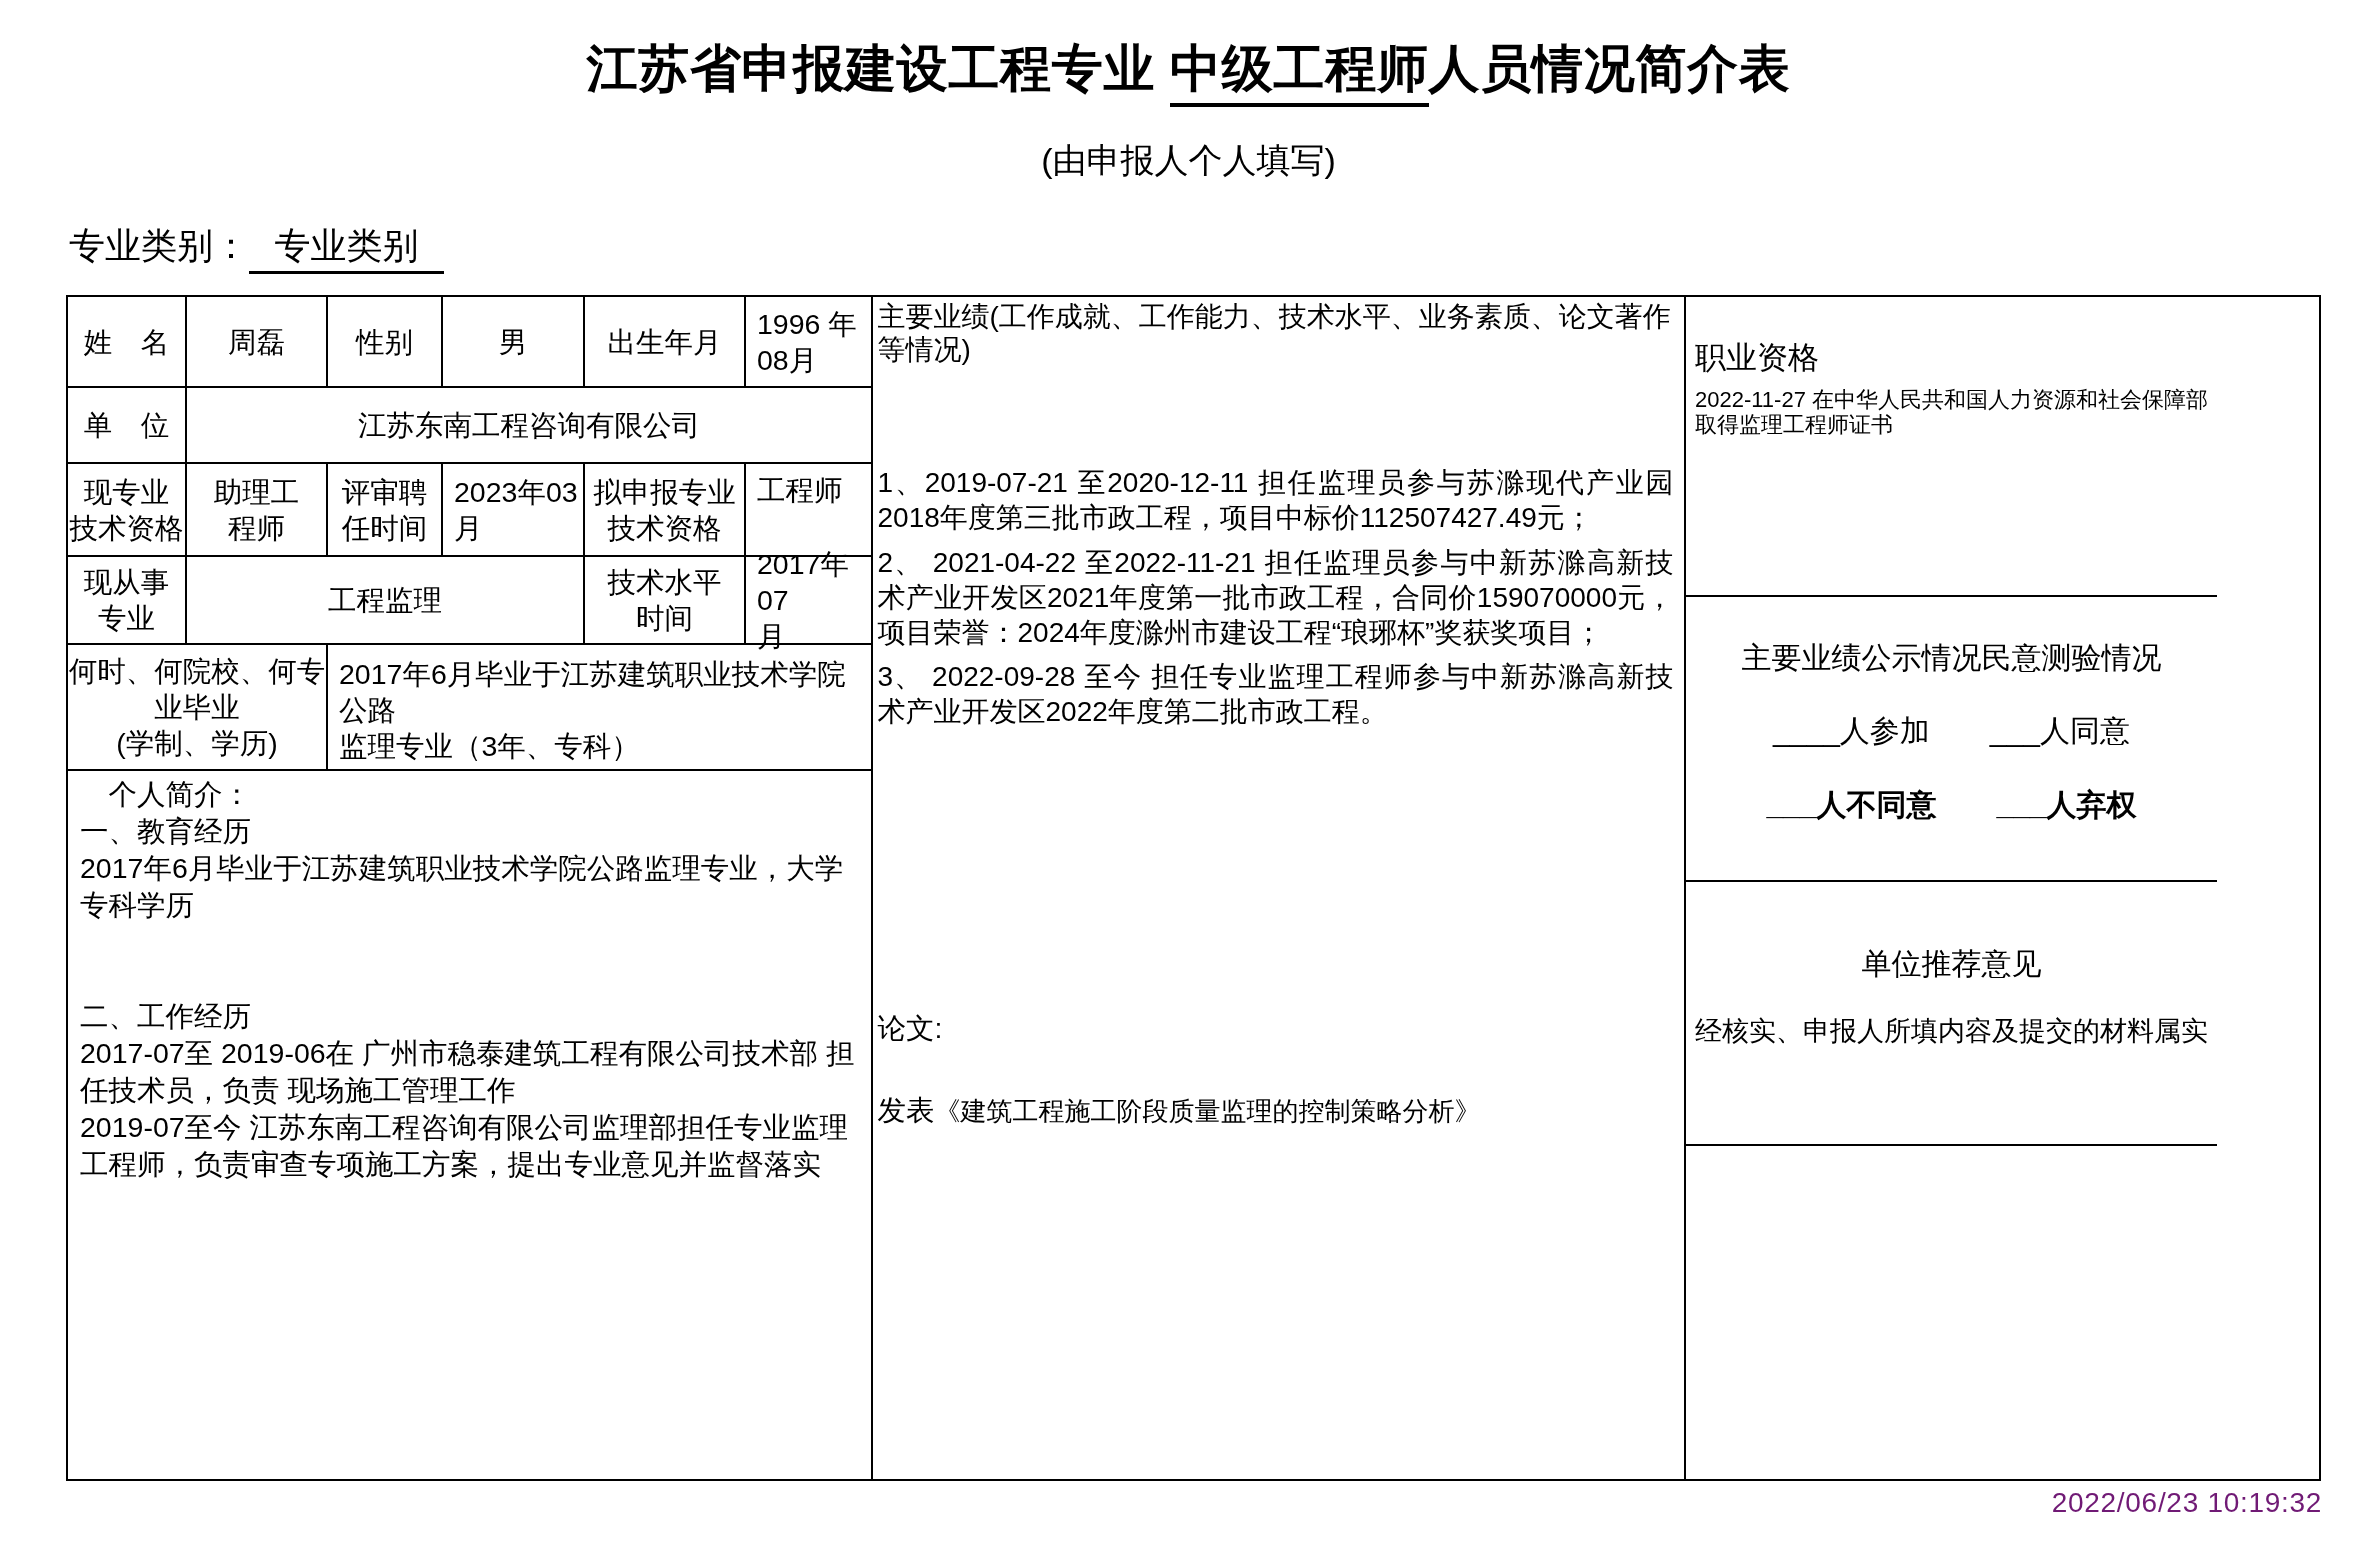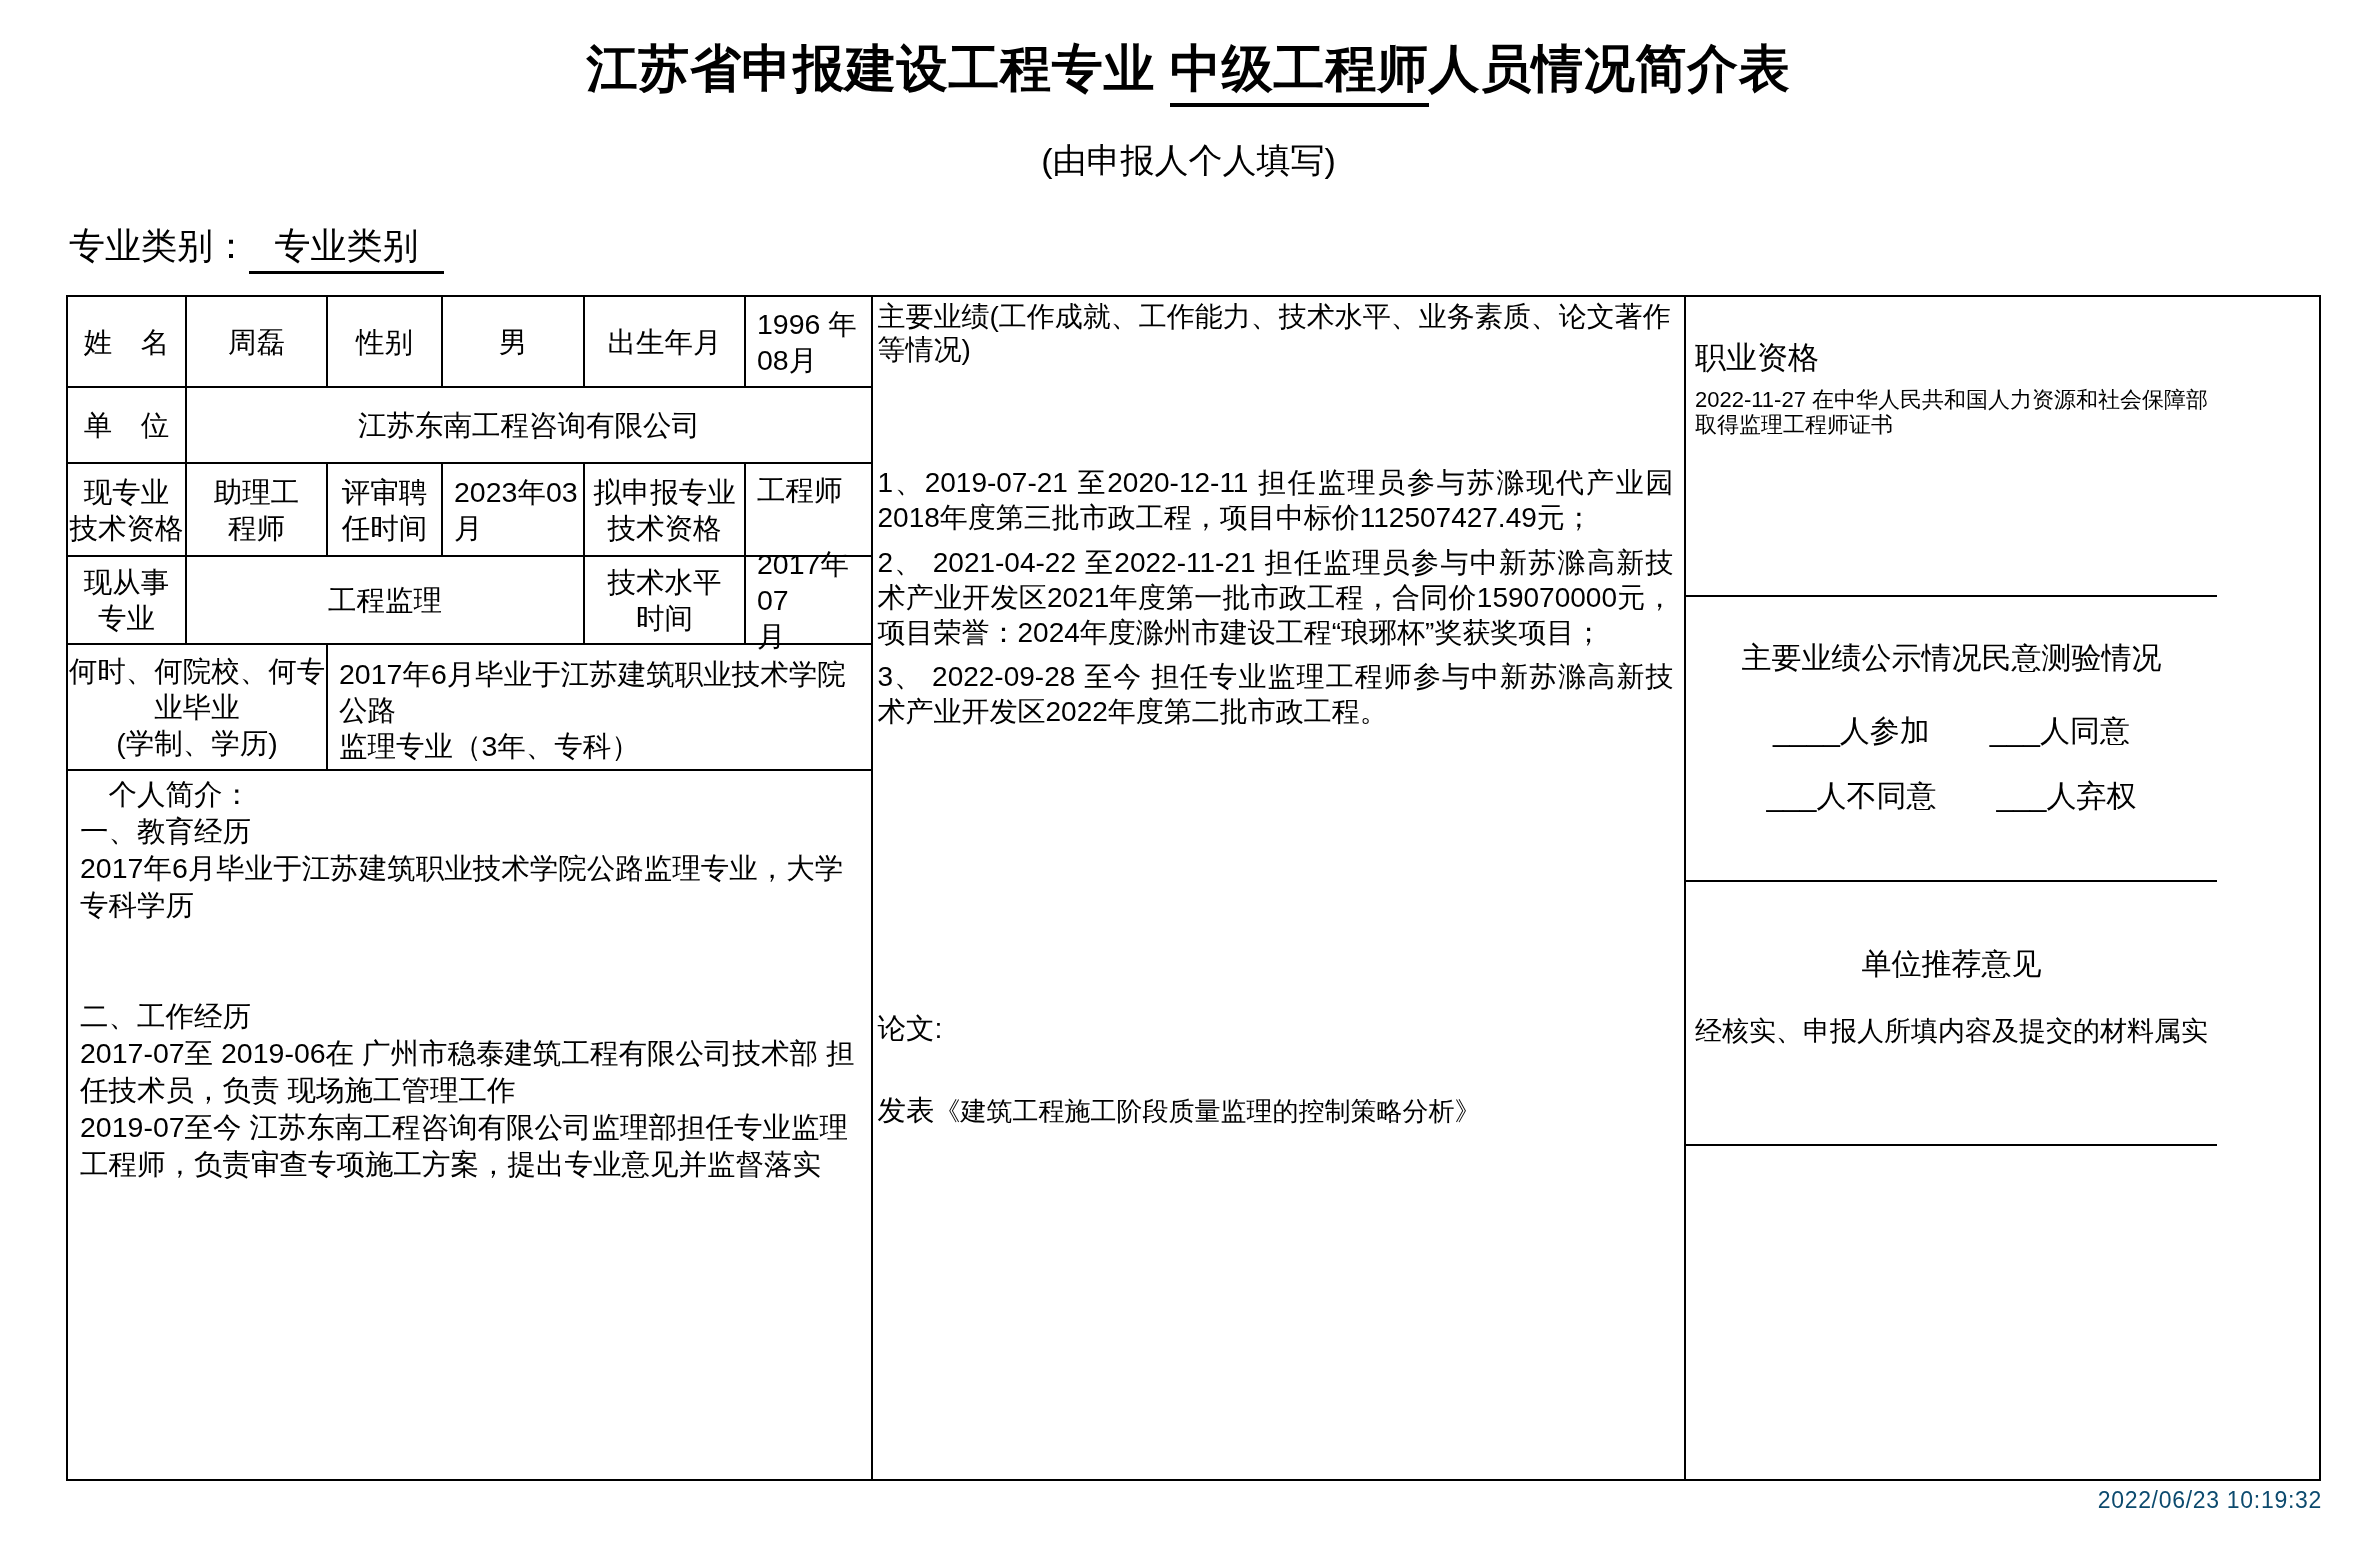--- a/index.html
+++ b/index.html
@@ -90,29 +90,29 @@
   .thesis-title { font-family:"Liberation Serif", serif; font-size:26px; }
 
   
   .right-col { width:531px; display:flex; flex-direction:column; }
   .rs { border-bottom:2.2px solid #000; }
   .rs1 { height:300px; padding:42px 9px 16px 9px; }
   .rs1-title { font-size:31px; line-height:37px; }
   .rs1-body { font-size:22px; line-height:25px; margin-top:10.5px; }
   .rs2 { height:285px; padding-top:43px; text-align:center; font-size:30px; line-height:36px; }
   .rs2-row1 { margin-top:37px; }
-  .rs2-row2 { margin-top:29px; }
+  .rs2-row2 { margin-top:38px;font-weight:bold; }
   .rs3 { height:264px; padding-top:64px; text-align:center; }
   .rs3-title { font-size:30px; line-height:36px; }
   .rs3-body { font-size:27px; line-height:31px; margin-top:34px; }
   .rs4 { flex:1; border-bottom:none; padding-top:12px; text-align:center; font-size:30px; line-height:36px; }
 
   .timestamp {
     position:absolute; top:1487px; right:55px;
-    font-size:23px; color:#0c4a6e; letter-spacing:0.7px;
+    font-size:28px; color:#701a75; letter-spacing:0.7px;
   }
 </style>
 </head>
 <body>
 
 <div class="title">
   <span>江苏省申报建设工程专业 </span><span class="u">中级工程师</span><span>人员情况简介表</span>
 </div>
 
 <div class="subtitle">(由申报人个人填写)</div>

